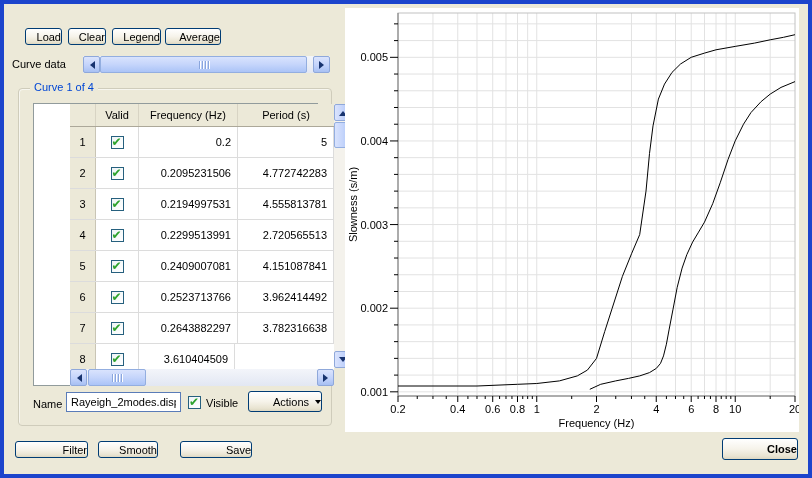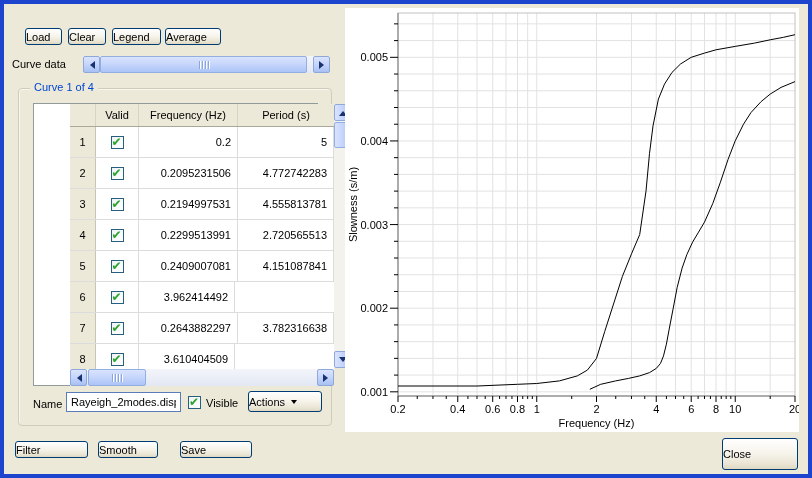--- a/index.html
+++ b/index.html
@@ -4,21 +4,21 @@
 <style>
   html,body{margin:0;padding:0;}
   body{width:812px;height:478px;overflow:hidden;font-family:"Liberation Sans","DejaVu Sans",sans-serif;}
   .window{position:absolute;left:0;top:0;width:812px;height:478px;box-sizing:border-box;
           border:4px solid #1c44cc;background:#ece9d8;}
   .content{position:absolute;inset:0;}
   .abs{position:absolute;}
   
   .xpbtn{position:absolute;box-sizing:border-box;border:1px solid #003c74;border-radius:3px;
          background:linear-gradient(180deg,#ffffff 0%,#f6f3ea 50%,#e9e4d2 85%,#ddd7c2 100%);
-         font-family:inherit;font-size:11px;color:#000;display:flex;align-items:center;justify-content:flex-start;
+         font-family:inherit;font-size:11px;color:#000;display:flex;align-items:center;justify-content:flex-end;
          padding:0;cursor:default;}
   .label{position:absolute;font-size:11px;color:#000;white-space:nowrap;}
   
   .groupbox{position:absolute;border:1px solid #cfccbb;border-radius:4px;
             box-shadow:inset 1px 1px 0 rgba(255,255,255,.6);}
   .groupbox-title{position:absolute;background:#ece9d8;padding:0 4px;color:#0046d5;font-size:11px;}
   
   .sb-track-h{background:linear-gradient(180deg,#f3f5fa,#e2e7f3);}
   .sb-track-v{background:#f4f2ec;}
   .sb-btn{position:absolute;box-sizing:border-box;border:1px solid #8fa8da;border-radius:2px;
@@ -149,20 +149,21 @@
                   <span class="cb checked"></span>
                 </div>
                 <div class="td rt c-freq">0.2409007081</div>
                 <div class="td rt c-per">4.151087841</div>
               </div>
               <div class="trow">
                 <div class="td num c-num">6</div>
                 <div class="td val c-val">
                   <span class="cb checked"></span>
                 </div>
+                <div class="td rt c-freq">0.2523713766</div>
                 <div class="td rt c-per">3.962414492</div>
               </div>
               <div class="trow">
                 <div class="td num c-num">7</div>
                 <div class="td val c-val">
                   <span class="cb checked"></span>
                 </div>
                 <div class="td rt c-freq">0.2643882297</div>
                 <div class="td rt c-per">3.782316638</div>
               </div>
@@ -221,21 +222,21 @@
   
   <button class="xpbtn" style="left:11px;top:437px;width:73px;height:17px;">
         <span>Filter</span>
       </button>
   <button class="xpbtn" style="left:94px;top:437px;width:60px;height:17px;">
         <span>Smooth</span>
       </button>
   <button class="xpbtn" style="left:176px;top:437px;width:72px;height:17px;">
         <span>Save</span>
       </button>
-  <button class="xpbtn" style="left:718px;top:434px;width:76px;height:32px;">
+  <button class="xpbtn" style="left:718px;top:434px;width:76px;height:22px;font-weight:bold;">
         <span>Close</span>
       </button>
 
   
   <div class="chart-panel" style="left:341px;top:4px;width:454px;height:424px;">
     <svg id="chart-svg" width="454" height="424" viewBox="0 0 454 424">
           <line x1="87.9541149225527" y1="5" x2="87.9541149225527" y2="388" stroke="#e2e2e2"></line>
           <line x1="112.75445413930026" y1="5" x2="112.75445413930026" y2="388" stroke="#e2e2e2"></line>
           <line x1="131.99109172139947" y1="5" x2="131.99109172139947" y2="388" stroke="#e2e2e2"></line>
           <line x1="147.70856906185298" y1="5" x2="147.70856906185298" y2="388" stroke="#e2e2e2"></line>

